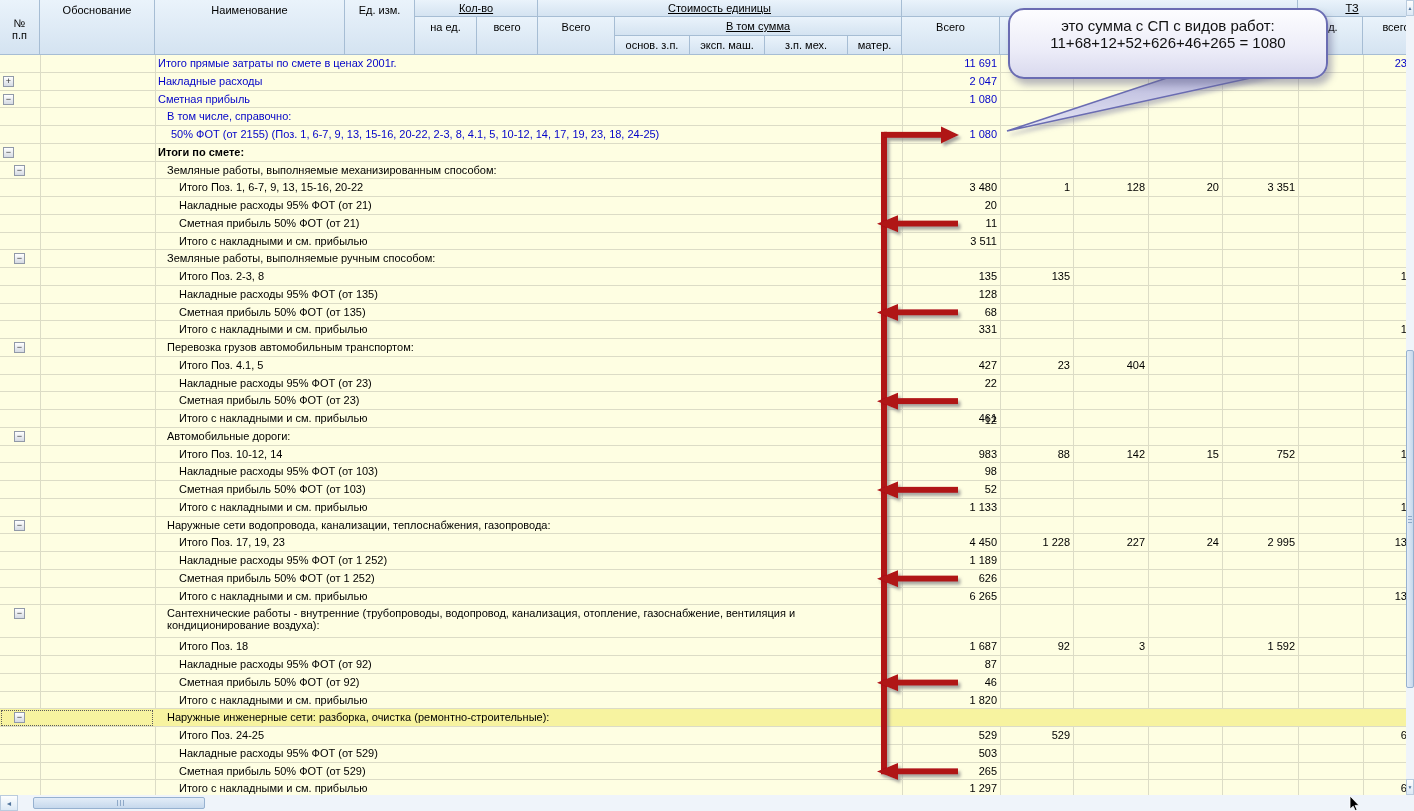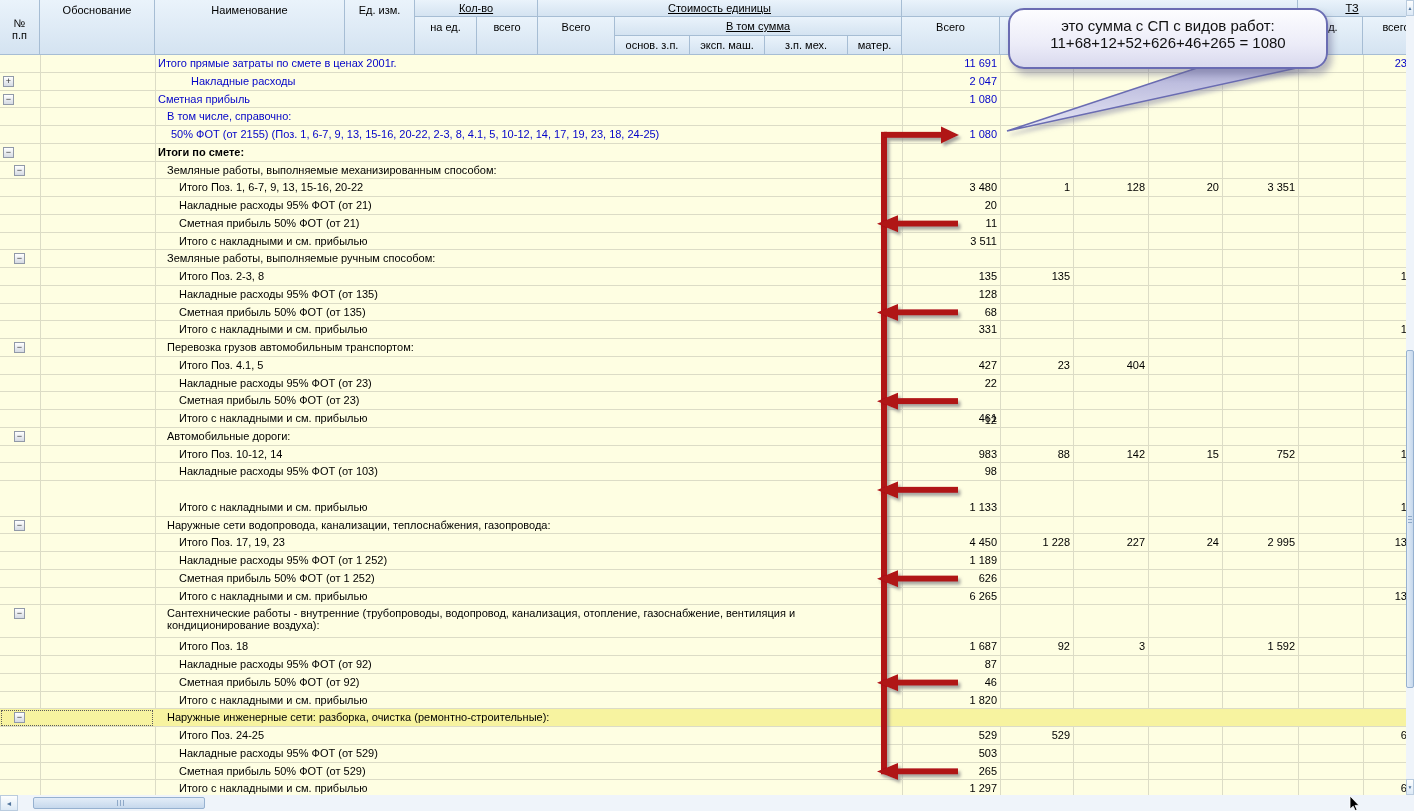--- a/index.html
+++ b/index.html
@@ -24,21 +24,21 @@
   .row.bold .nm{font-weight:bold;}
   .val{position:absolute;top:2px;text-align:right;padding-right:3px;box-sizing:border-box;color:#000;white-space:nowrap;}
   .treebtn{position:absolute;top:3px;width:11px;height:11px;box-sizing:border-box;
            border:1px solid #9199a8;background:linear-gradient(180deg,#ffffff,#d6dbe4);
            font-size:9px;line-height:8px;text-align:center;color:#333;}
   .focus{position:absolute;left:1px;top:1px;width:150px;height:14px;border:1px dotted #5a5a5a;}
   
   #redsvg{position:absolute;left:0;top:0;z-index:3;pointer-events:none;}
   
   #tailsvg{position:absolute;left:0;top:0;z-index:4;pointer-events:none;}
-  #bubble{position:absolute;left:1008px;top:8px;width:320px;height:61px;box-sizing:border-box;
+  #bubble{position:absolute;left:1008px;top:8px;width:320px;height:71px;box-sizing:border-box;
           border:2px solid #6a6cb2;border-radius:16px;z-index:4;
           background:linear-gradient(180deg,#fdfdff 0%,#ececf8 60%,#d9d9ee 100%);
           box-shadow:4px 6px 7px rgba(100,100,140,.45);text-align:center;
           font-size:15px;color:#111;padding-top:7px;line-height:17px;}
   
   .sbtrack{position:absolute;background:#eff4fa;z-index:5;}
   .sbbtn{position:absolute;background:linear-gradient(180deg,#fdfefe,#dce9f6);border:1px solid #b9cbde;
          box-sizing:border-box;color:#51749c;display:flex;align-items:center;justify-content:center;z-index:6;}
   .sbthumb{position:absolute;background:linear-gradient(90deg,#e3edf8,#c6d8ec);border:1px solid #96b1d0;
            border-radius:2px;box-sizing:border-box;z-index:6;}
@@ -91,21 +91,21 @@
       <div class="vline" style="left: 1222px;"></div>
       <div class="vline" style="left: 1298px;"></div>
       <div class="vline" style="left: 1363px;"></div>
       <div class="row blue" style="top: 0px; height: 17.75px;">
         <div class="nm" style="left: 158px;">Итого прямые затраты по смете в ценах 2001г.</div>
         <div class="val" style="left: 902px; width: 98px;">11 691</div>
         <div class="val" style="left: 1363px; width: 53px;">238</div>
       </div>
       <div class="row blue" style="top: 17.75px; height: 17.75px;">
         <div class="treebtn" style="left: 3px;">+</div>
-        <div class="nm" style="left: 158px; margin-left: 33px;">Накладные расходы</div>
+        <div class="nm" style="left: 158px;">Накладные расходы</div>
         <div class="val" style="left: 902px; width: 98px;">2 047</div>
       </div>
       <div class="row blue" style="top: 35.5px; height: 17.75px;">
         <div class="treebtn" style="left: 3px;">−</div>
         <div class="nm" style="left: 158px;">Сметная прибыль</div>
         <div class="val" style="left: 902px; width: 98px;">1 080</div>
       </div>
       <div class="row blue" style="top: 53.25px; height: 17.75px;">
         <div class="nm" style="left: 167px;">В том числе, справочно:</div>
       </div>
@@ -197,20 +197,24 @@
         <div class="val" style="left: 902px; width: 98px;">983</div>
         <div class="val" style="left: 1000px; width: 73px;">88</div>
         <div class="val" style="left: 1073px; width: 75px;">142</div>
         <div class="val" style="left: 1148px; width: 74px;">15</div>
         <div class="val" style="left: 1222px; width: 76px;">752</div>
         <div class="val" style="left: 1363px; width: 53px;">10</div>
       </div>
       <div class="row" style="top: 408.25px; height: 17.75px;">
         <div class="nm" style="left: 179px;">Накладные расходы 95% ФОТ (от 103)</div>
         <div class="val" style="left: 902px; width: 98px;">98</div>
+      </div>
+      <div class="row" style="top: 426px; height: 17.75px;">
+        <div class="nm" style="left: 179px;">Сметная прибыль 50% ФОТ (от 103)</div>
+        <div class="val" style="left: 902px; width: 98px;">52</div>
       </div>
       <div class="row" style="top: 443.75px; height: 17.75px;">
         <div class="nm" style="left: 179px;">Итого с накладными и см. прибылью</div>
         <div class="val" style="left: 902px; width: 98px;">1 133</div>
         <div class="val" style="left: 1363px; width: 53px;">10</div>
       </div>
       <div class="row" style="top: 461.5px; height: 17.75px;">
         <div class="treebtn" style="left: 14px;">−</div>
         <div class="nm" style="left: 167px;">Наружные сети водопровода, канализации, теплоснабжения, газопровода:</div>
       </div>

